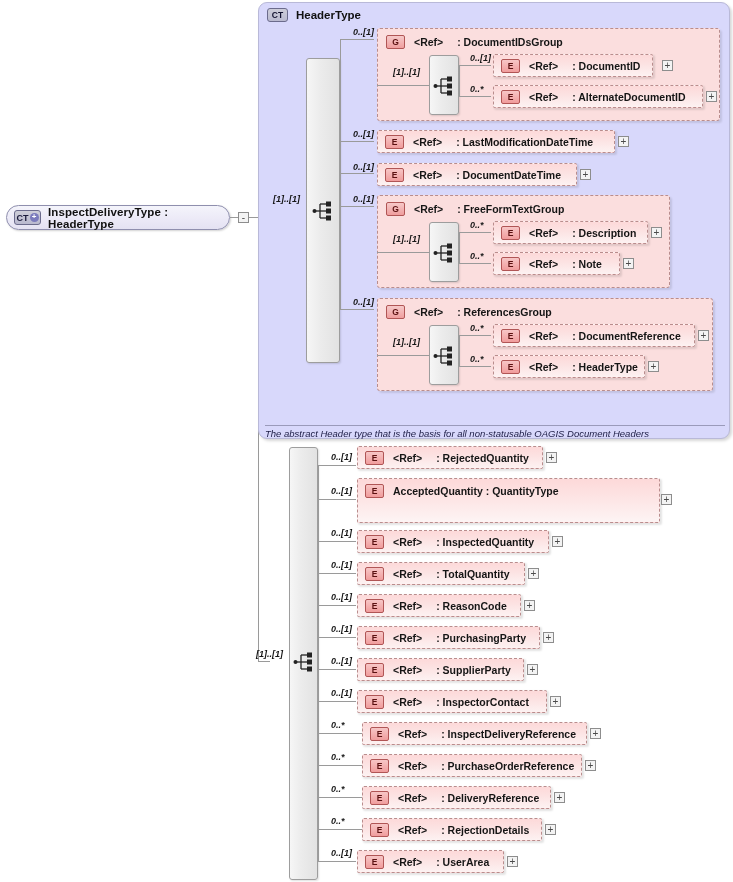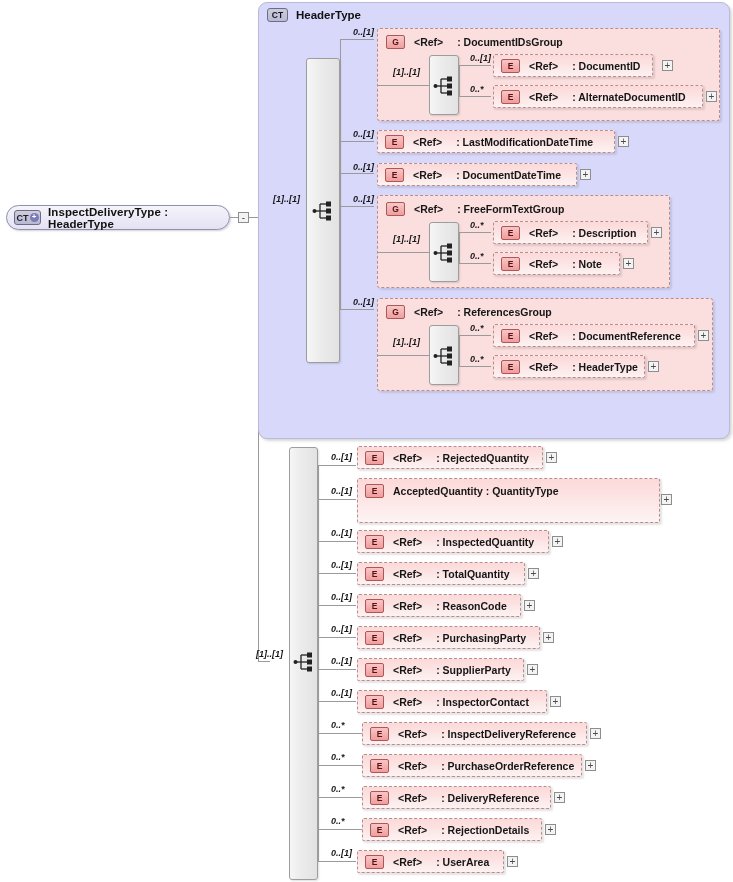--- a/index.html
+++ b/index.html
@@ -205,20 +205,21 @@
   <div class="vline" style="left:258px; top:217px; height:444px;"></div>
   <div class="hline" style="left:258px; top:661px; width:12px;"></div>
   <div class="hline" style="left:258px; top:217px; width:46px;"></div>
 
   <div id="headertype-panel">
     <div id="headertype-title">
       <span class="badge-ct-plain">CT</span>
       <span id="headertype-name">HeaderType</span>
     </div>
 
+    <div id="ht-doc-row">The abstract Header type that is the basis for all non-statusable OAGIS Document Headers</div>
   </div>
 
   <div class="card" style="left:273px; top:194px;">[1]..[1]</div>
   <div class="seqbar" style="left:306px; top:58px; width:34px; height:305px;">
     <svg class="seqicon" style="left:5px; top:141px;" viewBox="0 0 22 22">
       <line x1="2" y1="11" x2="8" y2="11" stroke="#222" stroke-width="1.3"></line>
       <line x1="8" y1="4" x2="8" y2="18" stroke="#222" stroke-width="1.3"></line>
       <line x1="8" y1="4" x2="14" y2="4" stroke="#222" stroke-width="1.3"></line>
       <line x1="8" y1="11" x2="14" y2="11" stroke="#222" stroke-width="1.3"></line>
       <line x1="8" y1="18" x2="14" y2="18" stroke="#222" stroke-width="1.3"></line>

